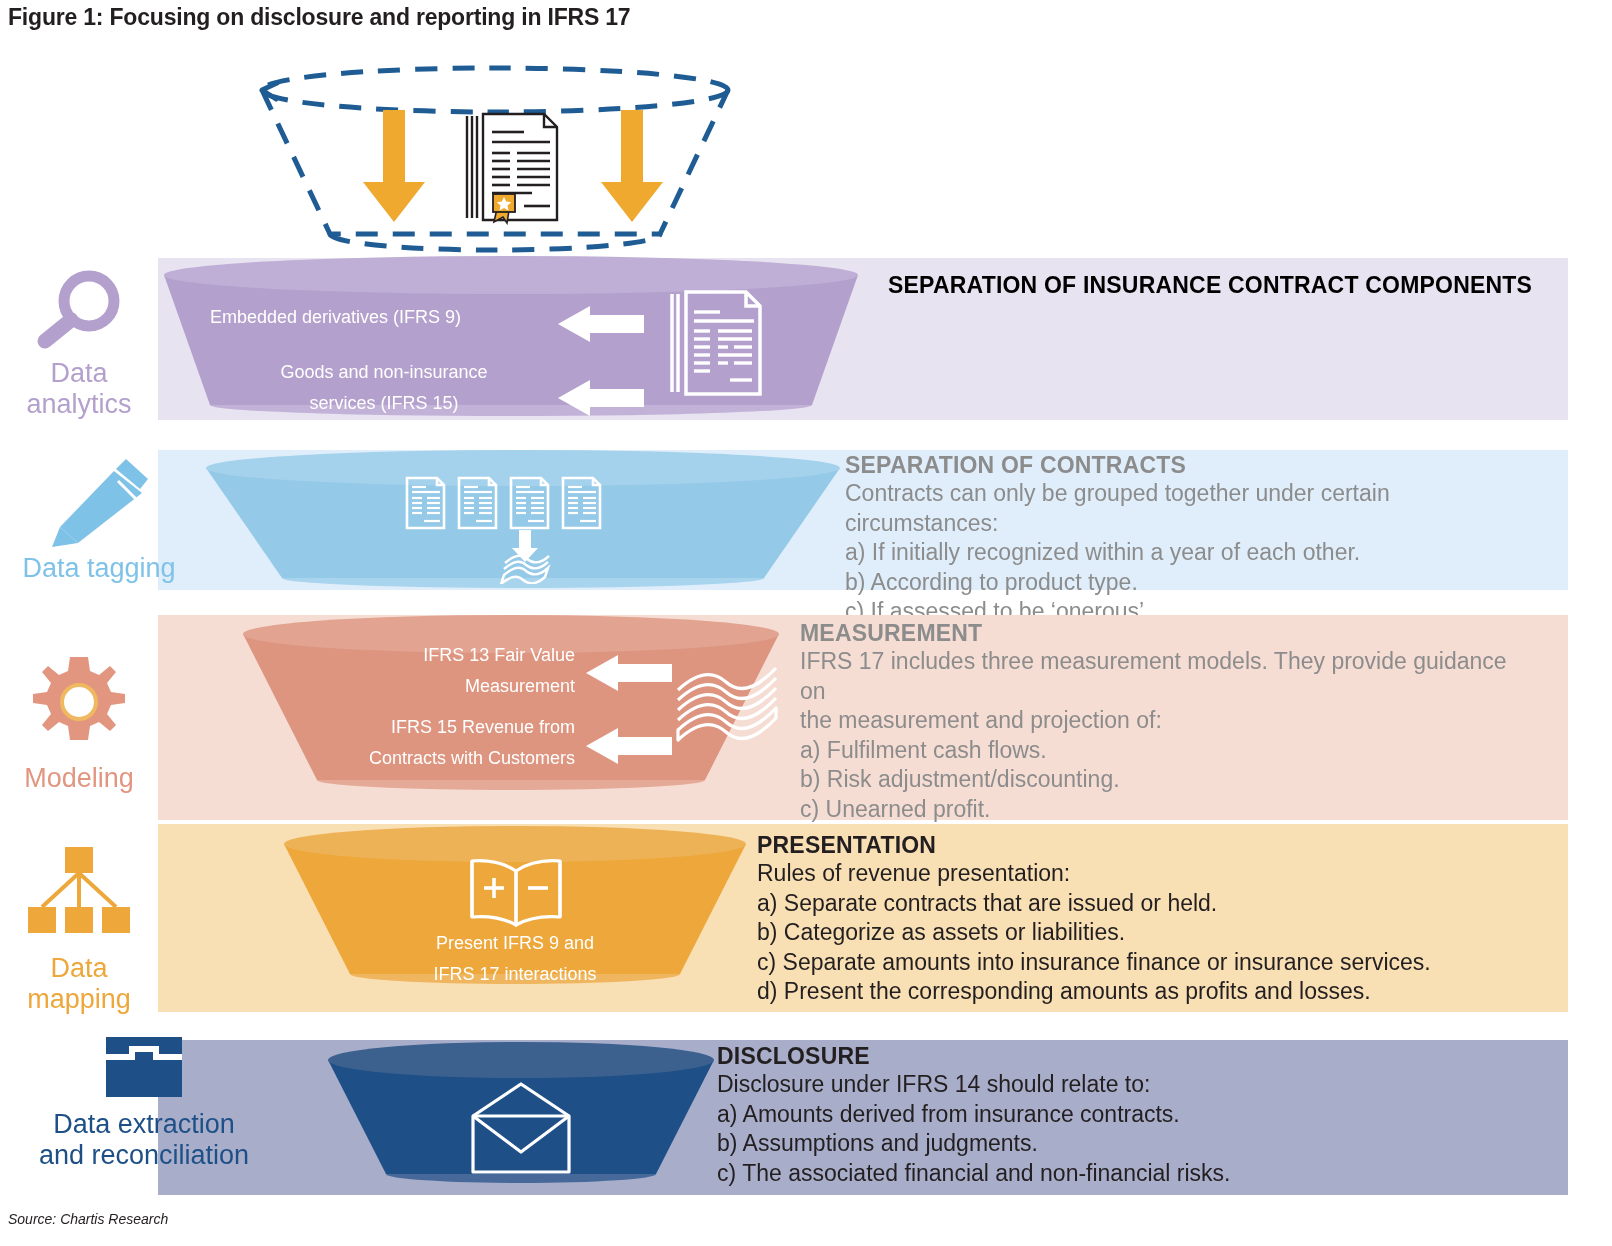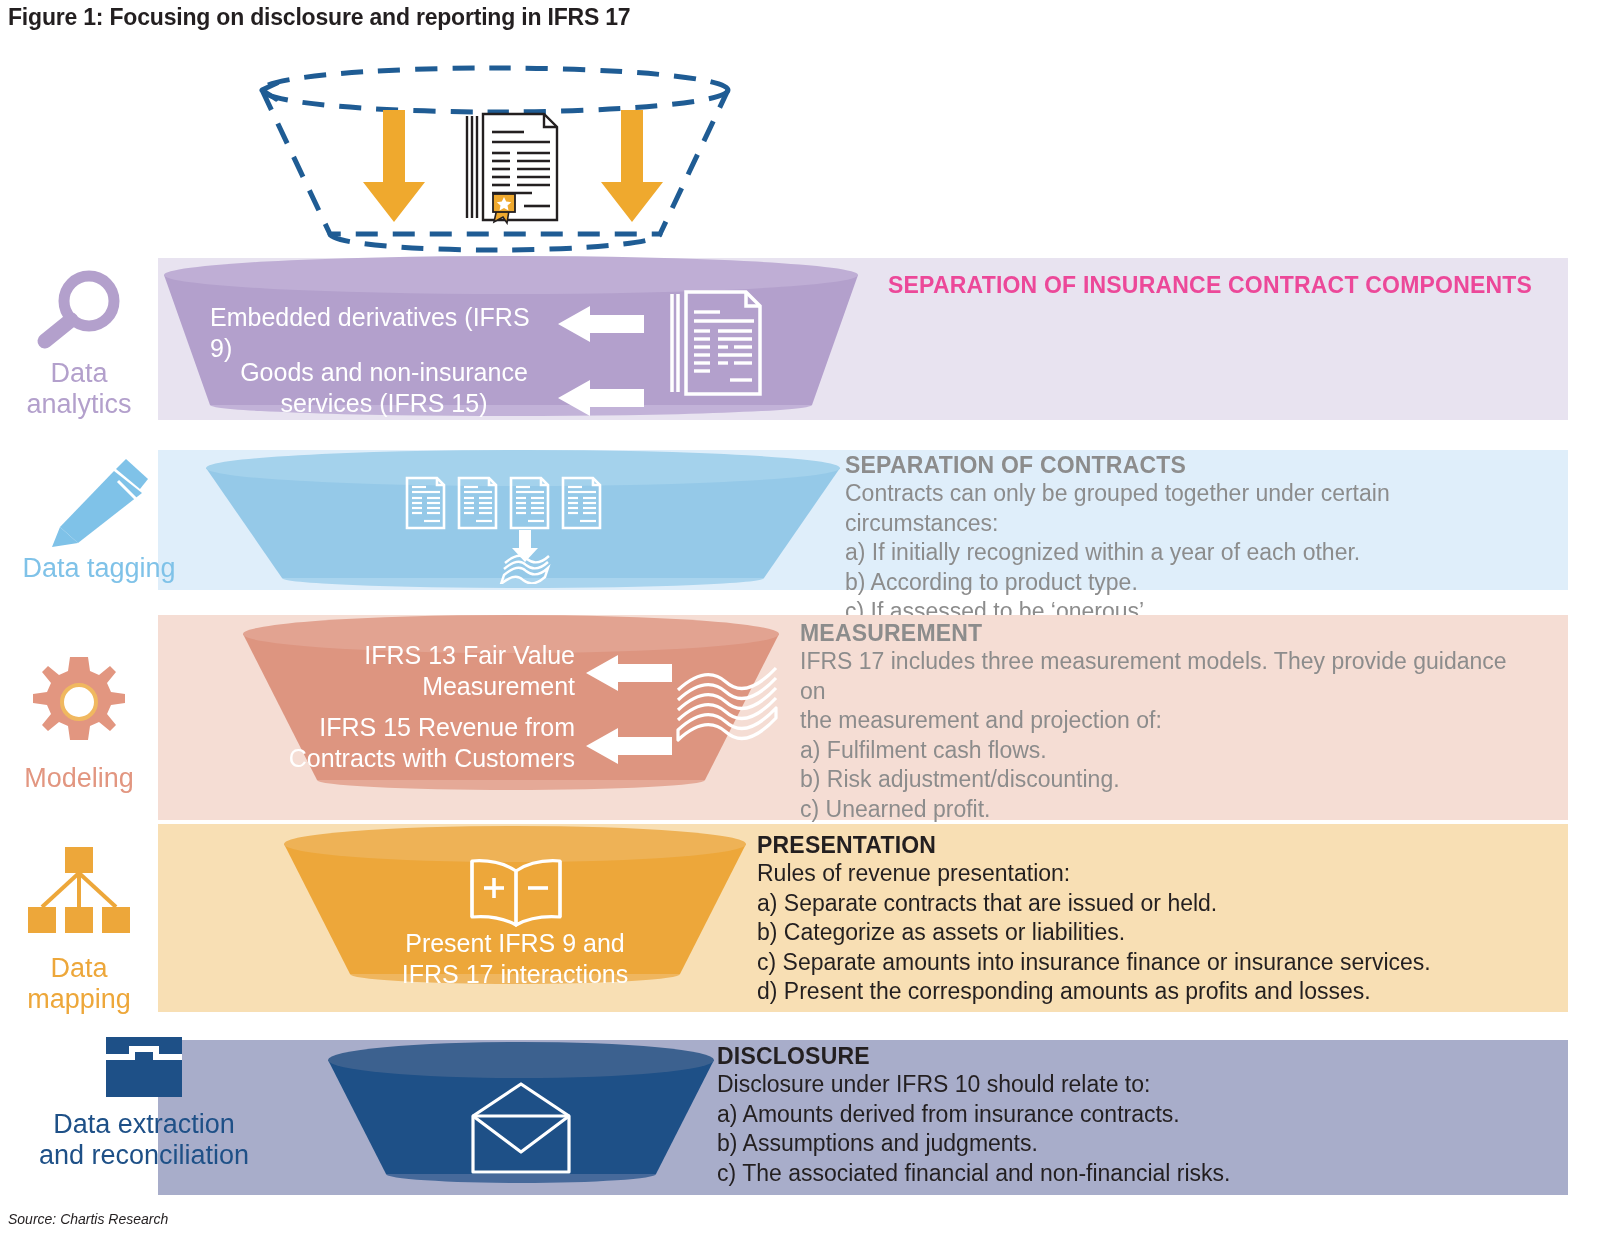--- a/index.html
+++ b/index.html
@@ -19,21 +19,21 @@
   .rail-label{font-size:27px;line-height:31px;white-space:pre-line;}
   .rail-icon{display:block;margin:0 auto;}
 
   
   .rail-wide{width:300px;left:-6px;}
 
   
   .funnel{position:absolute;}
   .funnel svg{display:block;overflow:visible;}
 
-  .fun-text{position:absolute;color:#ffffff;font-size:25px;line-height:31px;white-space:pre-line;}
+  .fun-text{position:absolute;color:#ffffff;font-size:18px;line-height:31px;white-space:pre-line;}
 
   
   .desc{position:absolute;}
   .desc .hd{font-weight:bold;font-size:23px;letter-spacing:.2px;}
   .desc .bd{font-size:23px;line-height:29.5px;white-space:pre-line;}
 
   
   .top-zone{position:absolute;left:0;top:56px;width:800px;height:200px;}
 </style>
 </head>
@@ -147,21 +147,21 @@
       <line x1="50" y1="67" x2="84" y2="67"></line>
     <line x1="26" y1="75" x2="42" y2="75"></line>
       <line x1="50" y1="75" x2="60" y2="75"></line>
       <line x1="66" y1="75" x2="84" y2="75"></line>
     <line x1="26" y1="83" x2="42" y2="83"></line>
     <line x1="62" y1="92" x2="84" y2="92"></line>
   </g>
 </svg>
 
 <div class="desc" style="left:888px;top:272px;width:660px;">
-  <div class="hd" style="color:#ec4899;">SEPARATION OF INSURANCE CONTRACT COMPONENTS</div>
+  <div class="hd" style="color:#000000;">SEPARATION OF INSURANCE CONTRACT COMPONENTS</div>
 </div>
 
 <div class="band" style="top:450px;height:140px;background:#dfeefa;"></div>
 
 <div class="rail-item" style="top:455px;padding-left:20px;">
   <svg class="rail-icon" width="110" height="92" viewBox="0 0 110 92">
     <g fill="#7fc2e8">
       <path d="M82 4 L104 24 L96 34 L72 14 Z"></path>
       <path d="M70 16 L98 38 L34 88 L16 72 Z"></path>
       <path d="M16 72 L34 88 L8 92 Z"></path>
@@ -396,19 +396,19 @@
 <svg class="funnel" style="left:455px;top:1080px;" width="132" height="96" viewBox="0 0 132 96">
   <g fill="none" stroke="#ffffff" stroke-width="3.2" stroke-linejoin="round">
     <path d="M18 36 H114 V92 H18 Z"></path>
     <path d="M18 36 L66 4 L114 36"></path>
     <path d="M18 36 L66 72 L114 36"></path>
   </g>
 </svg>
 
 <div class="desc" style="left:717px;top:1043px;width:760px;">
   <div class="hd" style="color:#231f20;">DISCLOSURE</div>
-  <div class="bd" style="color:#231f20;">Disclosure under IFRS 10 should relate to:
+  <div class="bd" style="color:#231f20;">Disclosure under IFRS 14 should relate to:
 a) Amounts derived from insurance contracts.
 b) Assumptions and judgments.
 c) The associated financial and non-financial risks.</div>
 </div>
 
 <div class="source">Source: Chartis Research</div>
 
 </body></html>

